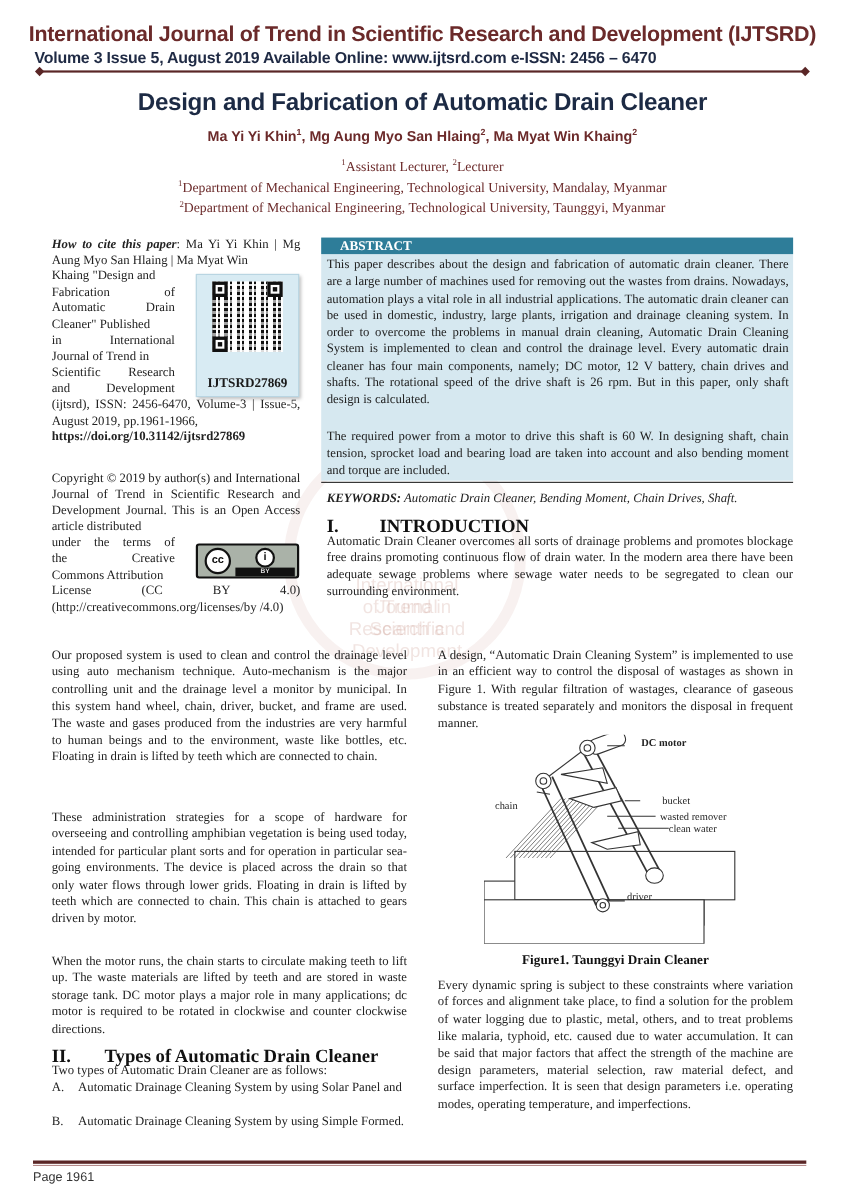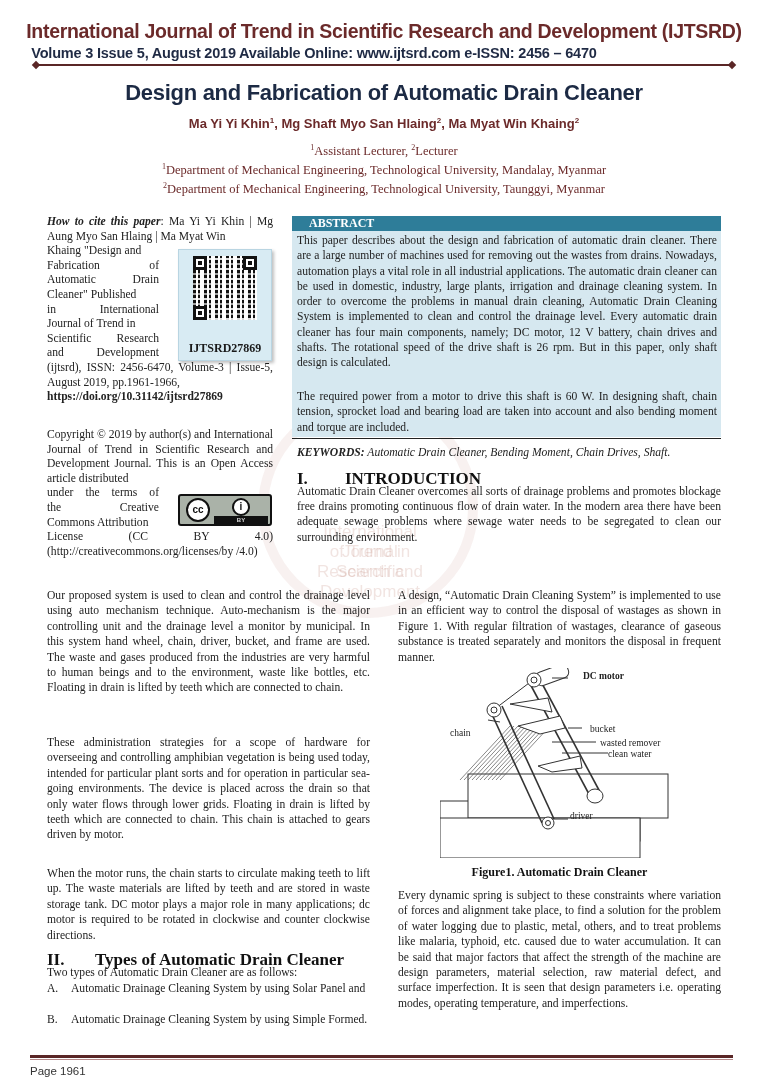--- a/index.html
+++ b/index.html
@@ -73,21 +73,21 @@
 
 <div class="abs journal-title">International Journal of Trend in Scientific Research and Development (IJTSRD)</div>
 <div class="abs journal-sub">Volume 3 Issue 5, August 2019 Available Online: www.ijtsrd.com e-ISSN: 2456 – 6470</div>
 <div class="abs header-rule"></div>
 <div class="abs rule-dot" style="left:33px;"></div>
 <div class="abs rule-dot" style="left:729px;"></div>
 
 <div class="abs paper-title">Design and Fabrication of Automatic Drain Cleaner</div>
 <div class="abs authors">
   <span>Ma Yi Yi Khin</span><sup>1</sup>,
-  <span>Mg Shaft Myo San Hlaing</span><sup>2</sup>,
+  <span>Mg Aung Myo San Hlaing</span><sup>2</sup>,
   <span>Ma Myat Win Khaing</span><sup>2</sup>
 </div>
 <div class="abs affil" style="top:143px;">
   <sup>1</sup><span>Assistant Lecturer, </span><sup>2</sup><span>Lecturer</span>
 </div>
 <div class="abs affil" style="top:162px;">
   <sup>1</sup><span>Department of Mechanical Engineering, Technological University, Mandalay, Myanmar</span>
 </div>
 <div class="abs affil" style="top:181px;">
   <sup>2</sup><span>Department of Mechanical Engineering, Technological University, Taunggyi, Myanmar</span>
@@ -208,27 +208,27 @@
 
       <path d="M48 52 L60 54"></path>
       <path d="M112 10 L128 10"></path>
       <path d="M128 60 L142 60"></path>
       <path d="M112 74 L156 74"></path>
       <path d="M122 85 L168 85"></path>
       <path d="M112 151 L128 151"></path>
     </g>
   </svg>
   <span class="fig-label" style="left:143px;top:3px;font-weight:bold;">DC motor</span>
-  <span class="fig-label" style="left:150px;top:56px;text-align:center;">bucket</span>
+  <span class="fig-label" style="left:162px;top:56px;text-align:center;">bucket</span>
   <span class="fig-label" style="left:160px;top:70px;">wasted remover</span>
   <span class="fig-label" style="left:168px;top:81px;">clean water</span>
   <span class="fig-label" style="left:10px;top:60px;">chain</span>
   <span class="fig-label" style="left:130px;top:143px;">driver</span>
 </div>
-<div class="abs fig-caption">Figure1. Automatic Drain Cleaner</div>
+<div class="abs fig-caption">Figure1. Taunggyi Drain Cleaner</div>
 
 <div class="abs col-text" style="left:398px;top:888px;width:323px;line-height:15.4px;">Every dynamic spring is subject to these constraints where variation of forces and alignment take place, to find a solution for the problem of water logging due to plastic, metal, others, and to treat problems like malaria, typhoid, etc. caused due to water accumulation. It can be said that major factors that affect the strength of the machine are design parameters, material selection, raw material defect, and surface imperfection. It is seen that design parameters i.e. operating modes, operating temperature, and imperfections.</div>
 
 <div class="abs footer-rule"></div>
 <div class="abs footer-rule2"></div>
 <div class="abs footer">
   <div>Page 1961</div>
 </div>
 
 </body></html>

